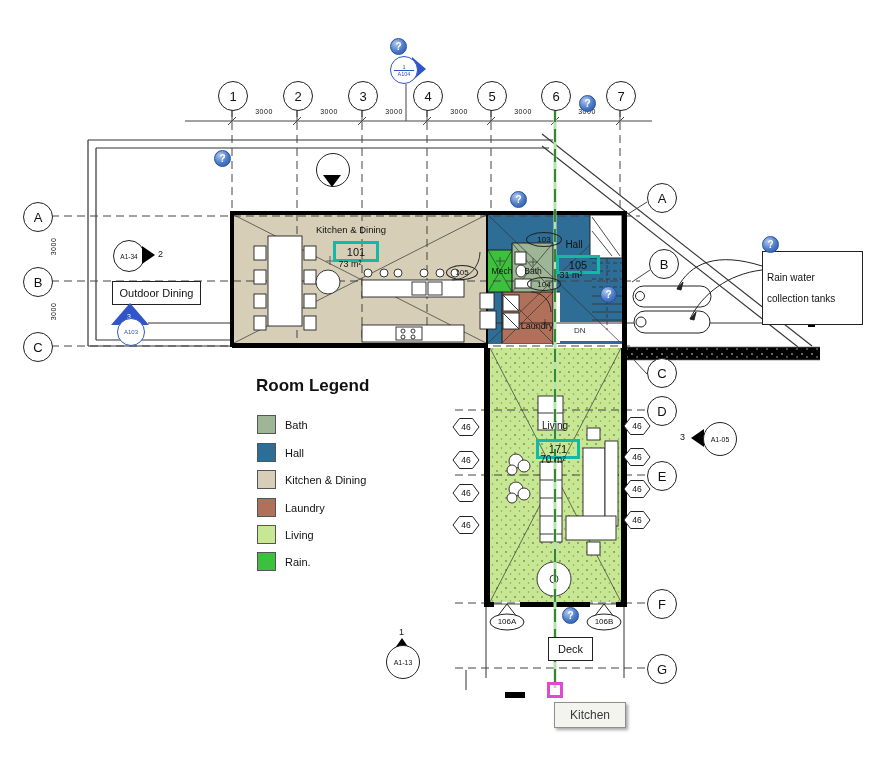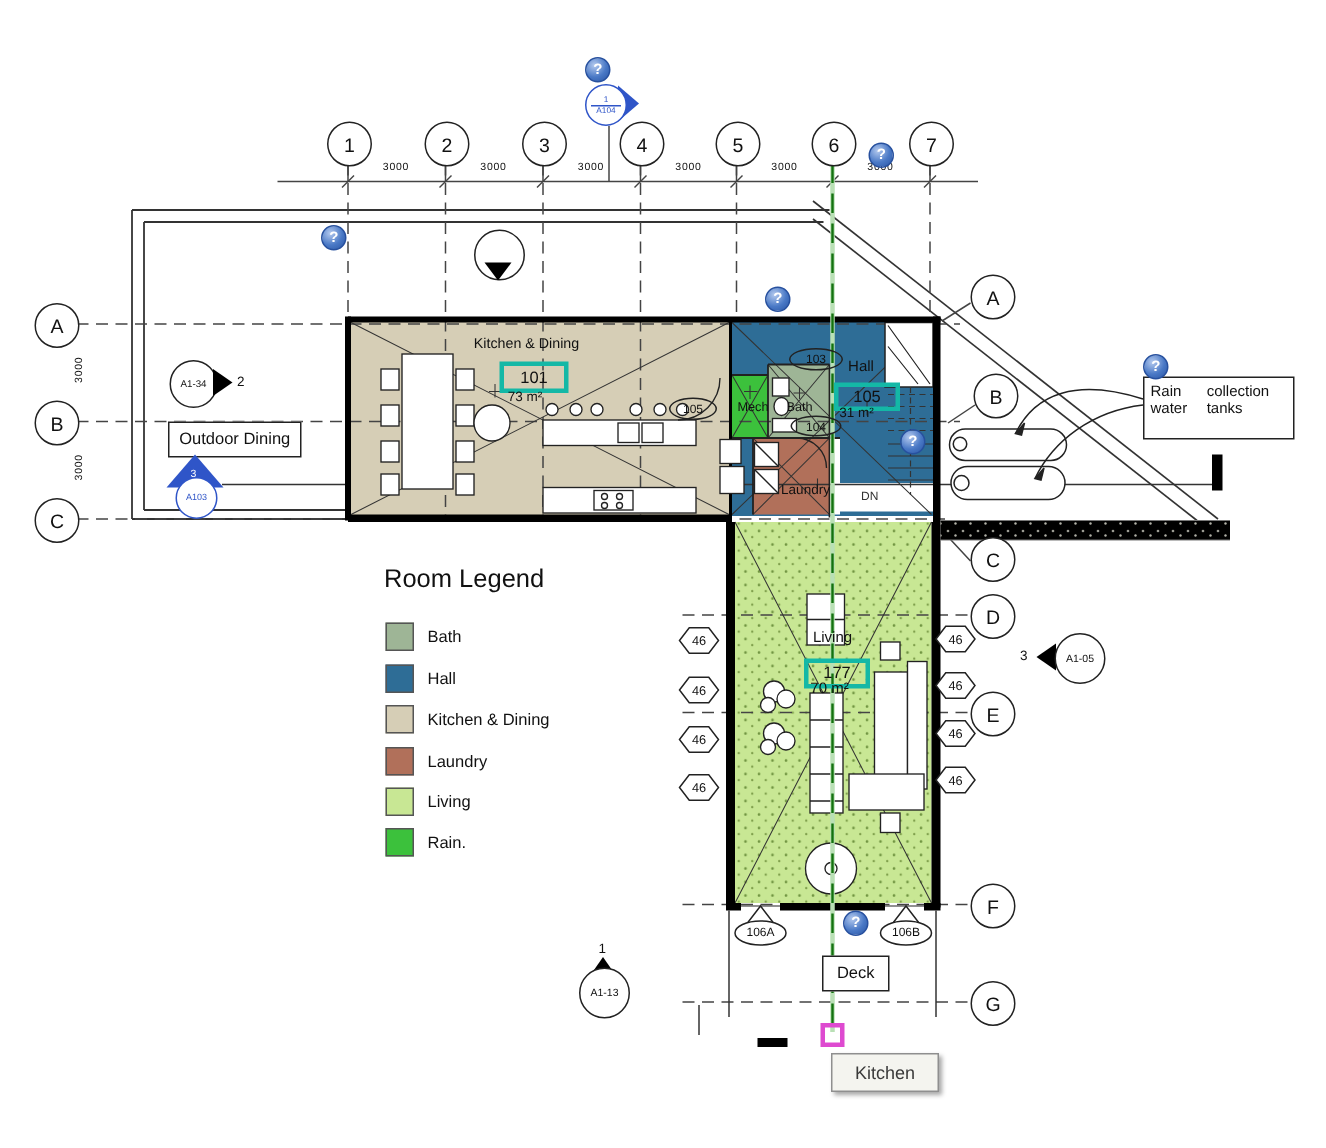--- a/index.html
+++ b/index.html
@@ -311,21 +311,21 @@
 
   <div class="txt ctr" style="left:306px;top:225px;width:90px;font-size:9.5px">Kitchen &amp; Dining</div>
   <div class="tagbox" style="left:333px;top:241px;width:40px;height:15px">101</div>
   <div class="txt ctr" style="left:328px;top:260px;width:44px;font-size:9px">73 m²</div>
 
   <div class="txt ctr" style="left:560px;top:240px;width:28px;font-size:10px">Hall</div>
   <div class="tagbox" style="left:556px;top:255px;width:38px;height:13px">105</div>
   <div class="txt ctr" style="left:551px;top:271px;width:40px;font-size:9px">31 m²</div>
 
   <div class="txt ctr" style="left:535px;top:421px;width:40px;font-size:10px">Living</div>
-  <div class="tagbox" style="left:536px;top:439px;width:38px;height:14px">177</div>
+  <div class="tagbox" style="left:536px;top:439px;width:38px;height:14px">171</div>
   <div class="txt ctr" style="left:531px;top:455px;width:44px;font-size:10px">70 m²</div>
 
   <div class="txt ctr" style="left:487px;top:267px;width:30px;font-size:8.5px">Mech</div>
   <div class="txt ctr" style="left:519px;top:267px;width:28px;font-size:8.5px">Bath</div>
   <div class="txt ctr" style="left:517px;top:322px;width:40px;font-size:9px">Laundry</div>
   <div class="txt" style="left:574px;top:327px;font-size:8px;color:#333">DN</div>
 
   <div class="oval" style="left:446px;top:265px;width:30px;height:13px">105</div>
   <div class="oval" style="left:526px;top:232px;width:34px;height:13px">103</div>
   <div class="oval" style="left:527px;top:277px;width:32px;height:12px">104</div>
@@ -336,21 +336,21 @@
   <div class="txt ctr" style="left:453px;top:423px;width:26px;font-size:8.5px">46</div>
   <div class="txt ctr" style="left:453px;top:456px;width:26px;font-size:8.5px">46</div>
   <div class="txt ctr" style="left:453px;top:489px;width:26px;font-size:8.5px">46</div>
   <div class="txt ctr" style="left:453px;top:521px;width:26px;font-size:8.5px">46</div>
   <div class="txt ctr" style="left:624px;top:422px;width:26px;font-size:8.5px">46</div>
   <div class="txt ctr" style="left:624px;top:453px;width:26px;font-size:8.5px">46</div>
   <div class="txt ctr" style="left:624px;top:485px;width:26px;font-size:8.5px">46</div>
   <div class="txt ctr" style="left:624px;top:516px;width:26px;font-size:8.5px">46</div>
 
   <div class="notebox" style="left:112px;top:281px;width:87px;height:22px">Outdoor Dining</div>
-  <div class="notebox" style="left:762px;top:251px;width:91px;height:32px;font-size:10px;flex-direction:row;align-items:flex-start;padding:4px 4px;justify-content:space-between">
+  <div class="notebox" style="left:762px;top:251px;width:91px;height:32px;font-size:10px;flex-direction:column;align-items:flex-start;padding:20px 4px;justify-content:space-between">
     <span>Rain water</span>
     <span>collection tanks</span>
   </div>
   <div class="notebox" style="left:548px;top:637px;width:43px;height:22px">Deck</div>
 
   <div>
     <div class="tri" style="left:412px;top:57px;border-left:14px solid #2f55c8;border-top:12px solid transparent;border-bottom:12px solid transparent"></div>
     <div class="bubble vmtext" style="left:390px;top:56px;width:26px;height:26px;border-color:#2f55c8;flex-direction:column;font-size:5.5px;color:#2f55c8">
       <span>1</span>
       <span style="width:80%;border-top:1px solid #2f55c8"></span>
@@ -392,21 +392,21 @@
   <div class="help" style="left:579px;top:95px">?</div>
   <div class="help" style="left:510px;top:191px">?</div>
   <div class="help" style="left:600px;top:286px">?</div>
   <div class="help" style="left:762px;top:236px">?</div>
   <div class="help" style="left:562px;top:607px">?</div>
 
   <div class="abs" style="left: 547px; top: 682px; width: 16px; height: 16px; border: 3px solid rgb(222, 74, 208); background: transparent;"></div>
   <div class="tooltip" style="left:554px;top:702px;width:70px;height:24px">Kitchen</div>
 
   <div>
-    <div class="txt" style="left:256px;top:377px;font-size:17px;font-weight:normal">Room Legend</div>
+    <div class="txt" style="left:256px;top:377px;font-size:17px;font-weight:bold">Room Legend</div>
     <div class="legend-item" style="left:257px;top:415px">
       <span class="swatch" style="background-color: rgb(158, 181, 150);"></span>
       <span class="legend-label">Bath</span>
     </div>
     <div class="legend-item" style="left:257px;top:443px">
       <span class="swatch" style="background-color: rgb(46, 109, 150);"></span>
       <span class="legend-label">Hall</span>
     </div>
     <div class="legend-item" style="left:257px;top:470px">
       <span class="swatch" style="background-color: rgb(214, 206, 182);"></span>

